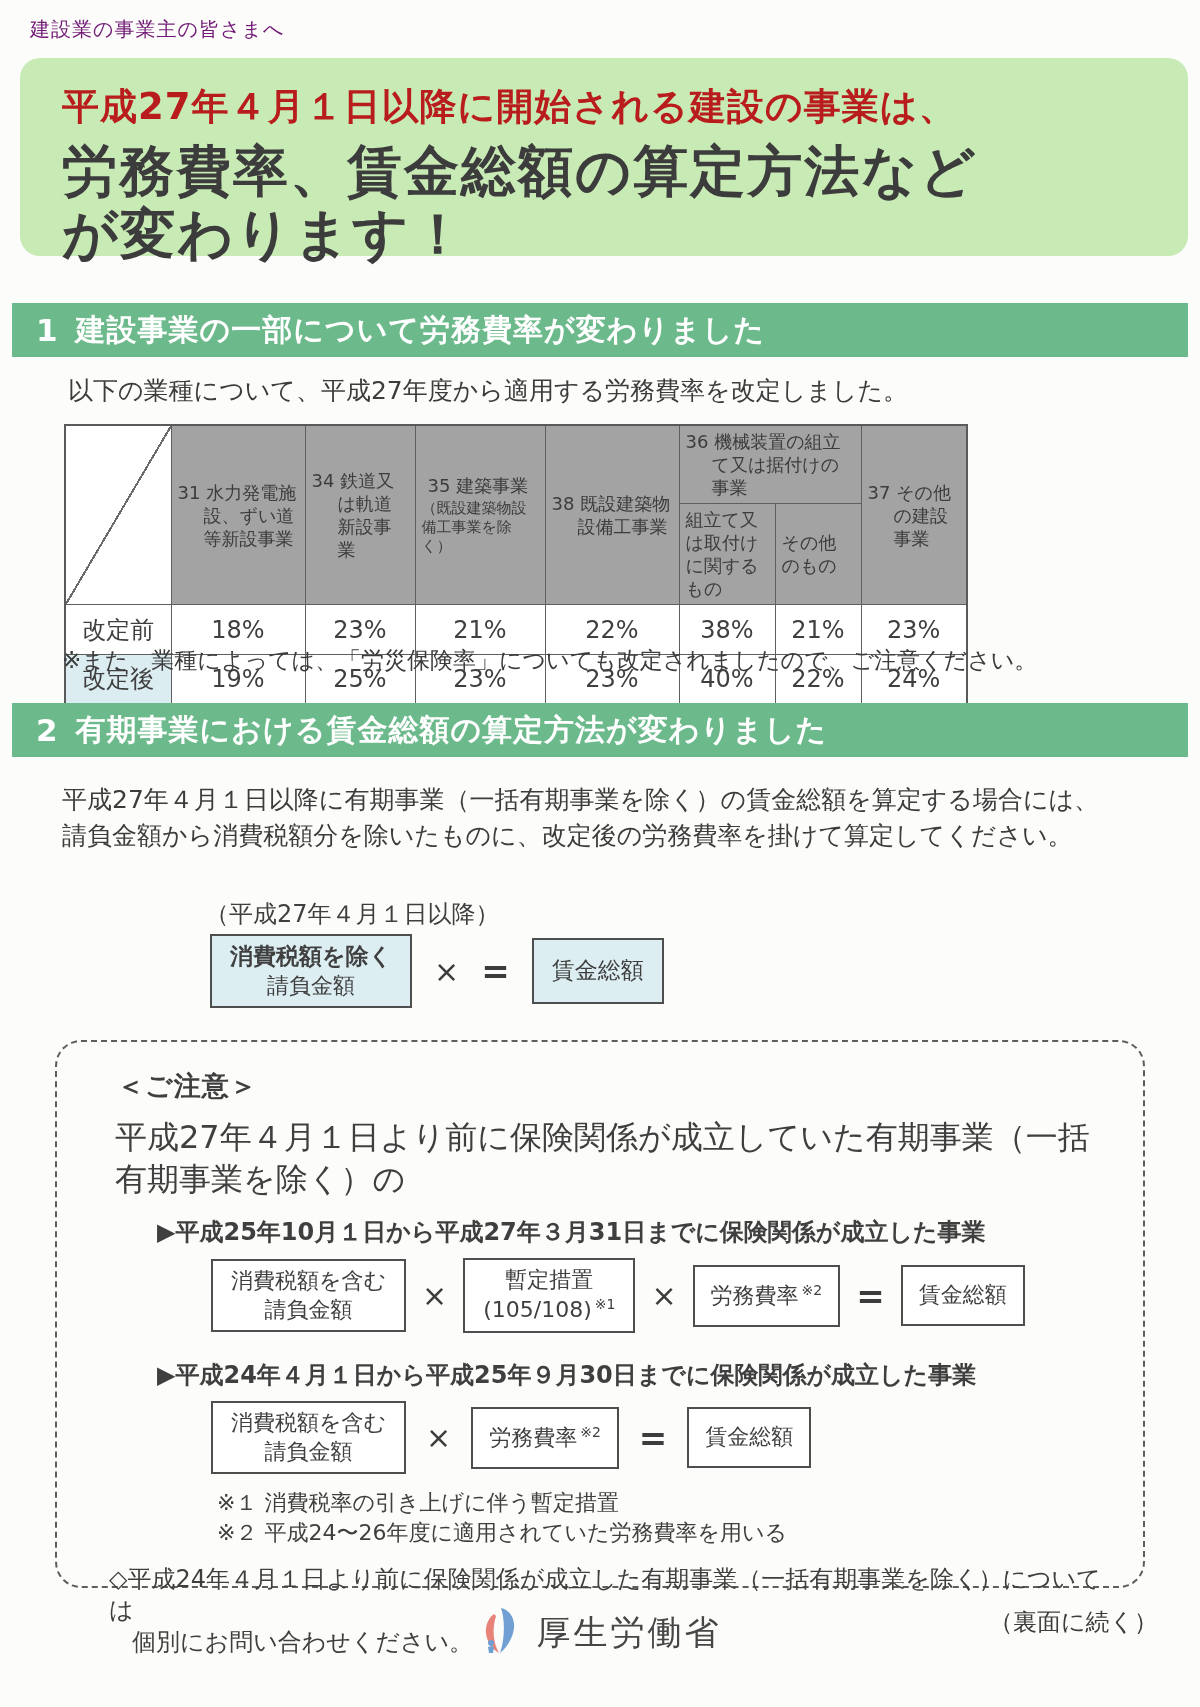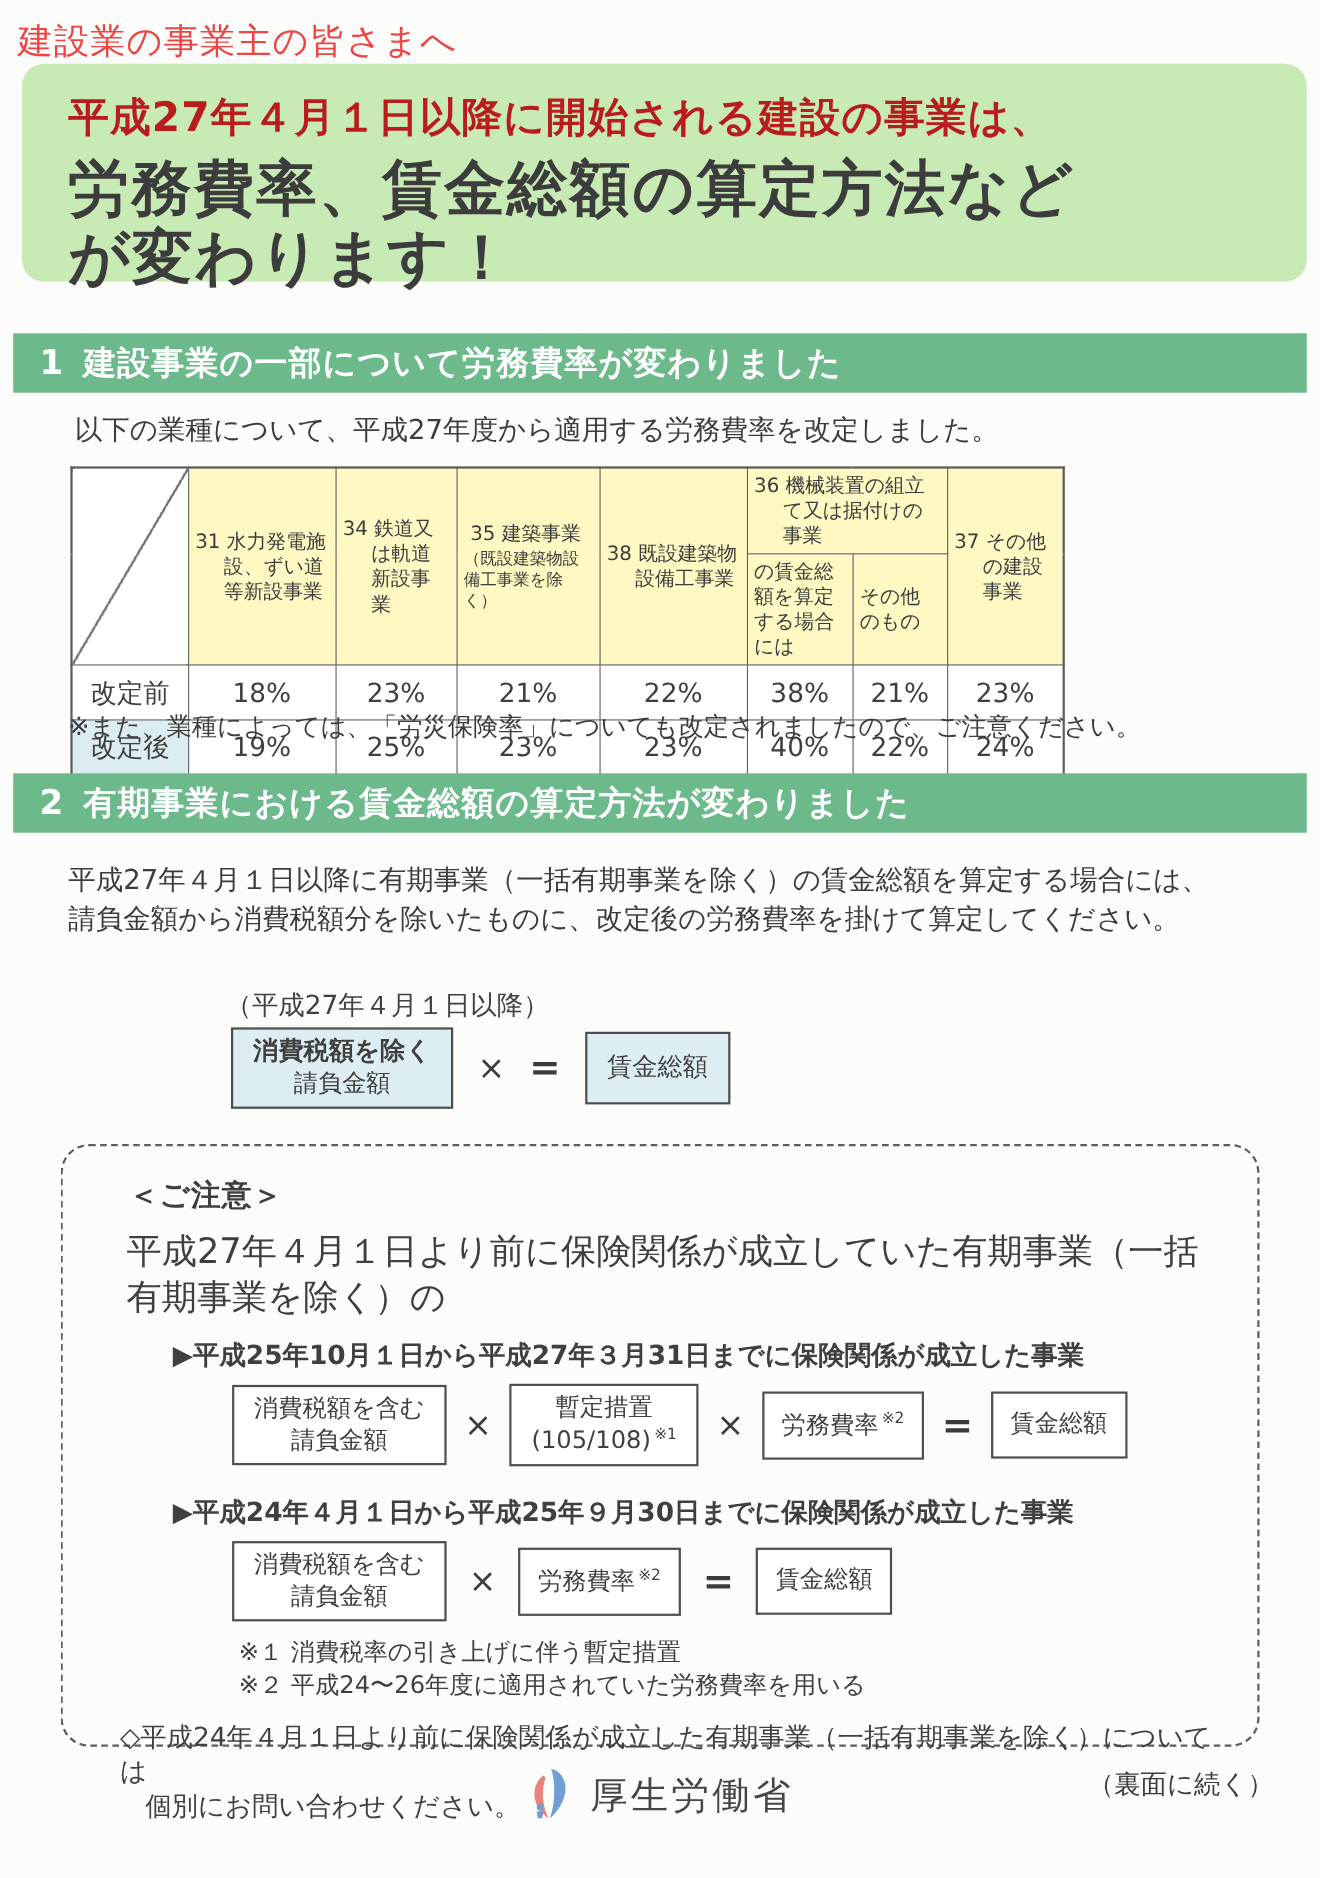--- a/index.html
+++ b/index.html
@@ -5,21 +5,21 @@
   * { margin:0; padding:0; box-sizing:border-box; }
   html,body { width:1200px; }
   body {
     position:relative;
     width:1200px; height:1707px;
     background:#fcfcfa;
     font-family:"DejaVu Sans","Liberation Sans",sans-serif;
     color:#3f3f3f;
     overflow:hidden;
   }
-  .audience { position:absolute; top:16px; left:16px; font-size:32px; color:#ef4444; letter-spacing:1px; }
+  .audience { position:absolute; top:16px; left:30px; font-size:20px; color:#701a75; letter-spacing:1px; }
 
   .banner {
     position:absolute; top:58px; left:20px; width:1168px; height:198px;
     background:#c8eab4; border-radius:20px;
     padding:24px 10px 0 42px;
   }
   .banner-line1 { font-size:37px; font-weight:bold; color:#b91c1c; letter-spacing:1px; }
   .banner-line2, .banner-line3 { font-size:55px; font-weight:bold; color:#3c3c3c; line-height:1.14; letter-spacing:2px; }
   .banner-line2 { margin-top:8px; }
 
@@ -39,21 +39,21 @@
 
   table.rates {
     position:absolute; top:424px; left:64px;
     border-collapse:collapse; table-layout:fixed;
     width:902px;
     background:#fff;
     border:2px solid #5a5a5a;
   }
   table.rates th, table.rates td { border:1px solid #5f5f5f; vertical-align:middle; }
   table.rates thead th {
-    background:#fef9c3; font-weight:normal; font-size:18px; color:#3c3c3c;
+    background:#a3a3a3; font-weight:normal; font-size:18px; color:#3c3c3c;
     text-align:left; padding:4px 6px; line-height:1.28;
   }
   .hang { padding-left:32px !important; text-indent:-26px; }
   th.corner {
     background:#fff !important;
     background-image:linear-gradient(to bottom right,
       transparent calc(50% - 1px), #6a6a6a calc(50% - 1px),
       #6a6a6a calc(50% + 1px), transparent calc(50% + 1px)) !important;
   }
   .h35-sub { font-size:15px; margin-top:2px; text-indent:0; }
@@ -137,21 +137,21 @@
       <th class="hang" rowspan="2">34 鉄道又は軌道新設事業</th>
       <th rowspan="2">
         <div class="hang">35 建築事業</div>
         <div class="h35-sub">（既設建築物設備工事業を除く）</div>
       </th>
       <th class="hang" rowspan="2">38 既設建築物設備工事業</th>
       <th class="hang" colspan="2">36 機械装置の組立て又は据付けの事業</th>
       <th class="hang" rowspan="2">37 その他の建設事業</th>
     </tr>
     <tr>
-      <th>の賃金総額を算定する場合には</th>
+      <th>組立て又は取付けに関するもの</th>
       <th>その他のもの</th>
     </tr>
   </thead>
   <tbody>
     <tr class="before">
       <td class="rowlabel">改定前</td>
       <td>18%</td>
       <td>23%</td>
       <td>21%</td>
       <td>22%</td>

